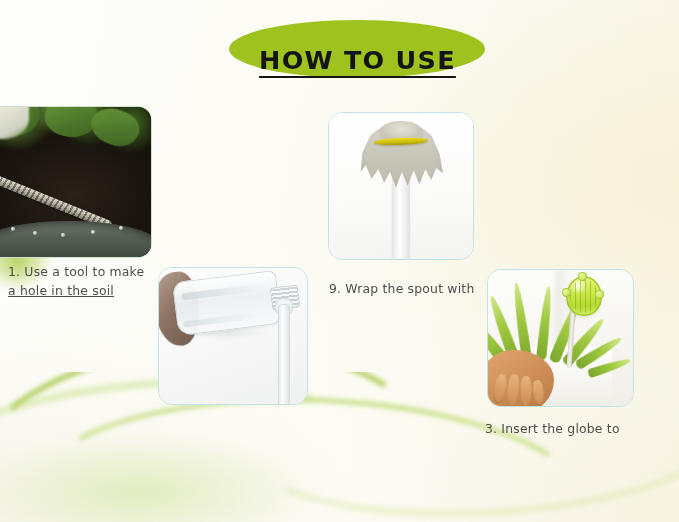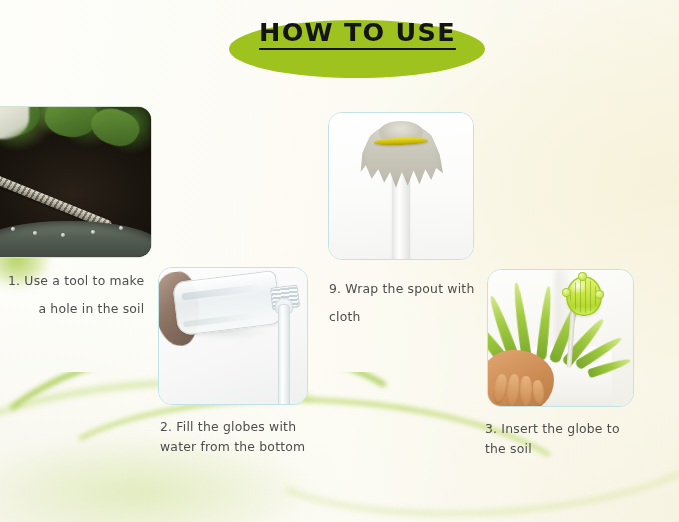--- a/index.html
+++ b/index.html
@@ -98,21 +98,21 @@
   }
 
   
   .title-pill {
     position: absolute;
     left: 229px; top: 20px;
     width: 256px; height: 58px;
     background: #9ec31f;
     border-radius: 50%;
     display: flex;
-    align-items: flex-start;
+    align-items: flex-end;
     justify-content: center;
   }
   .title-text {
     font-family: "DejaVu Sans", sans-serif;
     font-weight: bold;
     font-size: 25px;
     letter-spacing: 1.2px;
     color: #141414;
     border-bottom: 2.5px solid #141414;
     padding-bottom: 3px;
@@ -136,26 +136,26 @@
 
   .caption {
     position: absolute;
     color: #4d4d4d;
     font-size: 12.4px;
     font-family: "DejaVu Sans", sans-serif;
     letter-spacing: .2px;
     white-space: nowrap;
   }
   .caption .ln { display: block; }
-  .caption.loose .ln + .ln { margin-top: 13px; }
+  .caption.loose .ln + .ln { margin-top: 4px; text-decoration: underline; }
   .caption.tight .ln + .ln { margin-top: 5px; }
 
   
   #panel1 { left: -14px; top: 106px; width: 166px; height: 152px; }
-  #cap1   { left: 8px;  top: 273px; text-align: right; }
+  #cap1   { left: 8px;  top: 264px; }
 
   
   #panel2 { left: 158px; top: 267px; width: 150px; height: 138px; }
   #cap2   { left: 160px; top: 419px; }
 
   
   #panel3 { left: 328px; top: 112px; width: 146px; height: 148px; }
   #cap3   { left: 329px; top: 281px; }
 
   
@@ -444,38 +444,33 @@
     <div class="photo">
       <div class="ph2-bg"></div>
       <div class="ph2-shadow"></div>
       <div class="ph2-hand"></div>
       <div class="ph2-bottle"></div>
       <div class="ph2-neck"></div>
       <div class="ph2-tube-tip"></div>
       <div class="ph2-tube"></div>
     </div>
   </div>
-  <div class="caption tight" id="cap2">
-    <span class="ln">2. Fill the globes with</span>
-    <span class="ln">water from the bottom</span>
-  </div>
 
   <div class="panel panel-cyan" id="panel3">
     <div class="photo">
       <div class="ph3-bg"></div>
       <div class="ph3-stem"></div>
       <div class="ph3-cloth"></div>
       <div class="ph3-cloth-folds"></div>
       <div class="ph3-knot"></div>
       <div class="ph3-band"></div>
     </div>
   </div>
   <div class="caption loose" id="cap3">
     <span class="ln">9. Wrap the spout with</span>
-    <span class="ln">cloth</span>
   </div>
 
   <div class="panel panel-cyan" id="panel4">
     <div class="photo">
       <div class="ph4-bg"></div>
       <div class="ph4-wall"></div>
       <div class="ph4-pot"></div>
 
       <div class="ph4-blade" style="left:14px; bottom:40px; width:12px; height:62px; transform:rotate(-38deg);"></div>
       <div class="ph4-blade" style="left:22px; bottom:44px; width:11px; height:70px; transform:rotate(-20deg);"></div>
@@ -495,16 +490,15 @@
 
       <div class="ph4-hand"></div>
       <div class="ph4-finger" style="left:6px;  bottom:2px;  width:12px; height:30px; transform:rotate(10deg);"></div>
       <div class="ph4-finger" style="left:19px; bottom:-2px; width:12px; height:34px; transform:rotate(6deg);"></div>
       <div class="ph4-finger" style="left:32px; bottom:-2px; width:12px; height:32px; transform:rotate(0deg);"></div>
       <div class="ph4-finger" style="left:45px; bottom:0px;  width:11px; height:26px; transform:rotate(-6deg);"></div>
     </div>
   </div>
   <div class="caption tight" id="cap4">
     <span class="ln">3. Insert the globe to</span>
-    <span class="ln">the soil</span>
   </div>
 
 </div>
 
 </body></html>

